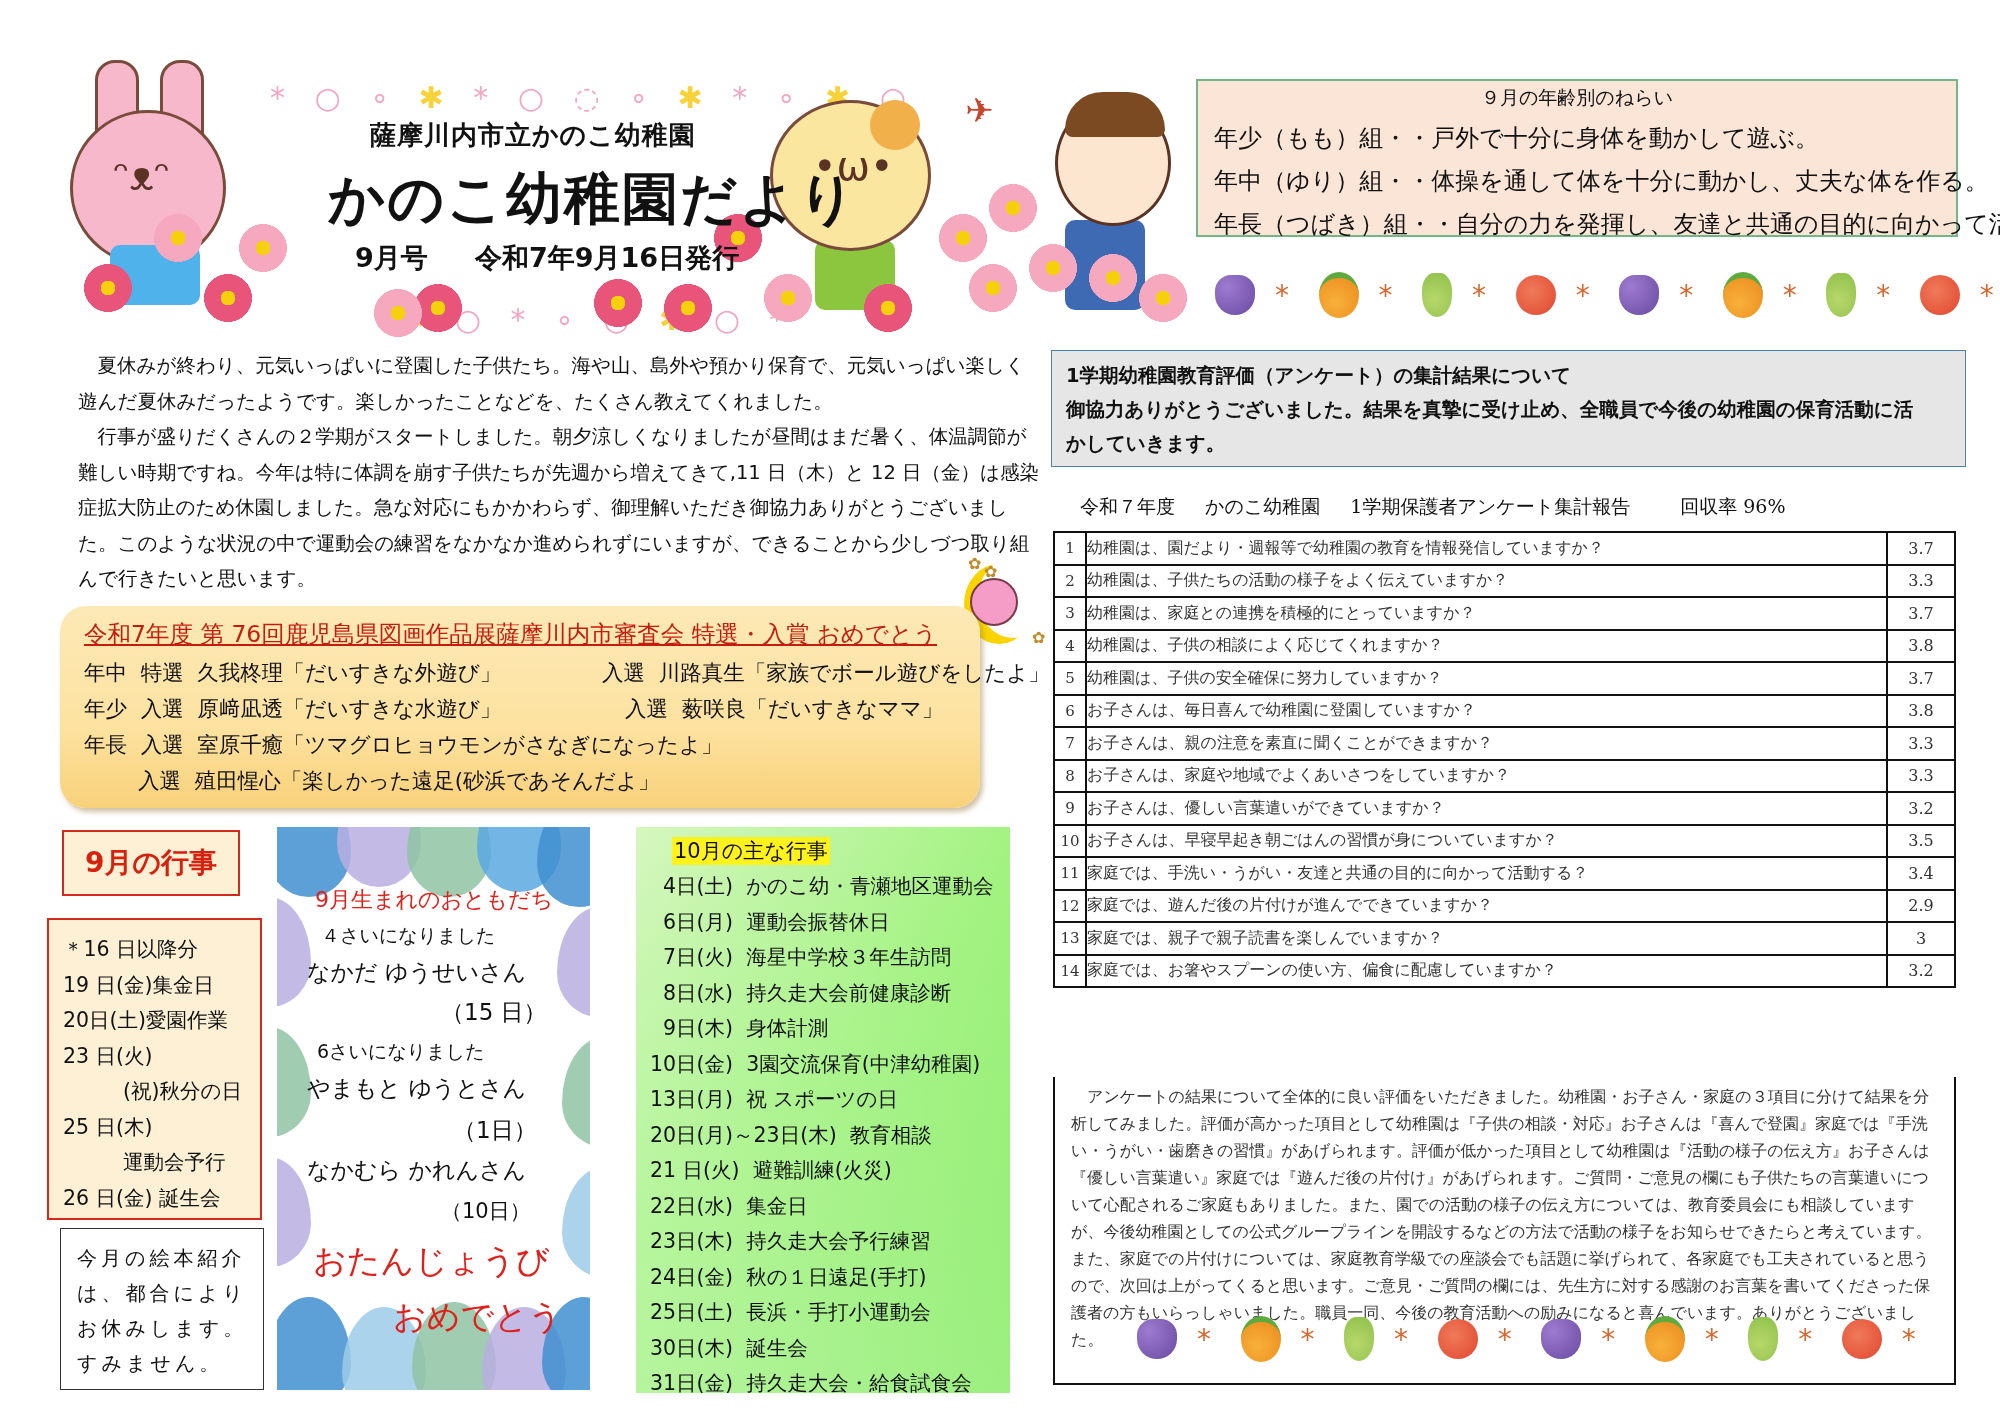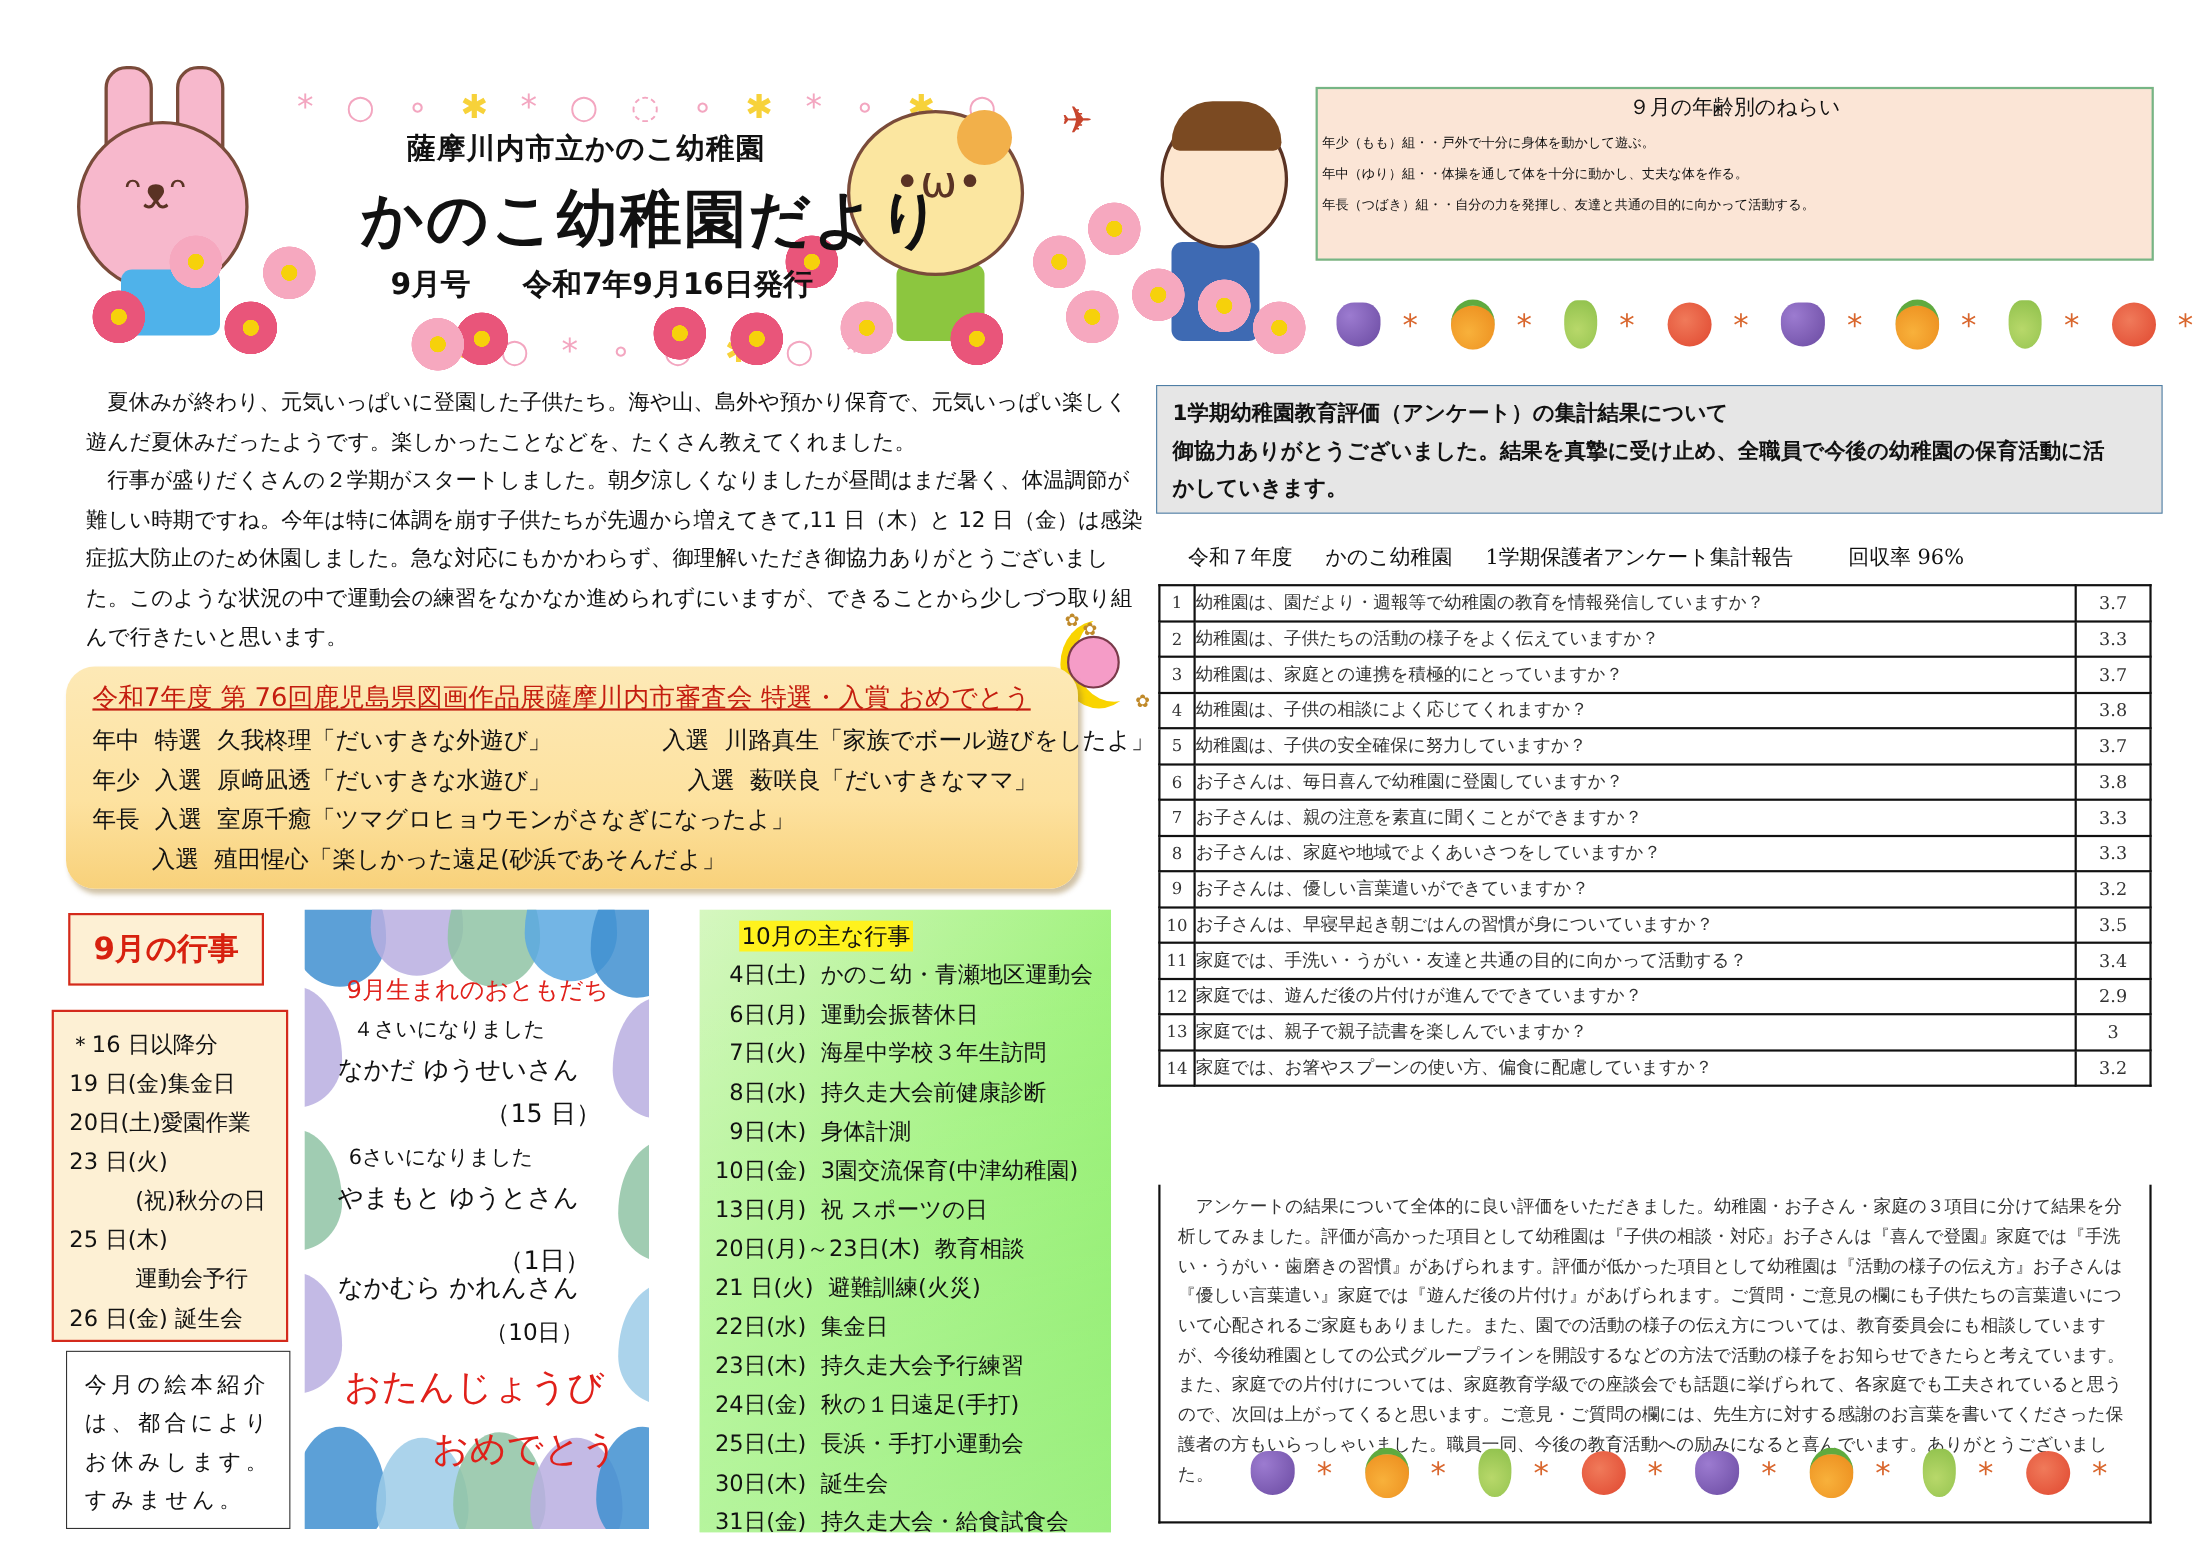--- a/index.html
+++ b/index.html
@@ -36,21 +36,21 @@
   
   .boy { left: 925px; top: 90px; width: 270px; height: 240px; }
   .boy-head { position: absolute; left: 130px; top: 10px; width: 110px; height: 120px; background: #fde6cf; border: 3px solid #5a3324; border-radius: 50%; }
   .boy-hair { position: absolute; left: 140px; top: 2px; width: 100px; height: 45px; background: #7b4a22; border-radius: 50px 50px 10px 10px; }
   .boy-body { position: absolute; left: 140px; top: 130px; width: 80px; height: 90px; background: #3e6ab3; border-radius: 10px; }
   .dragonfly { position: absolute; left: 40px; top: 0px; font-size: 34px; color: #c8452d; }
 
   
   .aims { left: 1196px; top: 79px; width: 762px; height: 158px; background: #fbe5d6; border: 2px solid #76b585; box-sizing: border-box; }
   .aims-title { text-align: center; font-size: 19px; margin-top: 4px; }
-  .aims-line { font-size: 12px; margin-left: 4px; margin-top: 11px; white-space: nowrap; }
+  .aims-line { font-size: 24px; margin-left: 16px; margin-top: 11px; white-space: nowrap; }
 
   
   .fruit-row { font-size: 30px; white-space: nowrap; }
   .fruit-row .f { display: inline-block; width: 40px; height: 40px; border-radius: 50%; vertical-align: middle; }
   .fruit-row .grape { background: radial-gradient(circle at 30% 30%, #9c7bd0, #6a4aa1); border-radius: 40% 40% 50% 50%; }
   .fruit-row .persimmon { background: radial-gradient(circle at 40% 60%, #f8b13b, #eb8a1b); border-top: 6px solid #5faa3f; }
   .fruit-row .pear { background: radial-gradient(circle at 40% 60%, #b8d86a, #8cbf4a); border-radius: 40% 40% 50% 50%; width: 30px; height: 44px; }
   .fruit-row .apple { background: radial-gradient(circle at 40% 40%, #f07a5a, #e0472f); }
   .fruit-row .ast { color: #d9662d; font-size: 28px; margin: 0 20px; vertical-align: middle; }
   .fruits-top { left: 1215px; top: 272px; }
@@ -247,21 +247,21 @@
   <div class="egg" style="left:135px;top:475px;background:#8fc3a4;"></div>
   <div class="egg" style="left:205px;top:480px;background:#b9aee0;"></div>
   <div class="egg" style="left:265px;top:470px;background:#3f8fd0;"></div>
 
   <div class="bday-text" style="left:38px;top:58px;color:#e0201a;font-size:22px;">9月生まれのおともだち</div>
   <div class="bday-text" style="left:44px;top:96px;font-size:19px;">４さいになりました</div>
   <div class="bday-text" style="left:30px;top:130px;font-size:23px;">なかだ ゆうせいさん</div>
   <div class="bday-text" style="left:164px;top:170px;font-size:23px;">（15 日）</div>
   <div class="bday-text" style="left:40px;top:212px;font-size:19px;">6さいになりました</div>
   <div class="bday-text" style="left:30px;top:246px;font-size:23px;">やまもと ゆうとさん</div>
-  <div class="bday-text" style="left:176px;top:304px;font-size:23px;">（1日）</div>
+  <div class="bday-text" style="left:176px;top:288px;font-size:23px;">（1日）</div>
   <div class="bday-text" style="left:30px;top:328px;font-size:23px;">なかむら かれんさん</div>
   <div class="bday-text" style="left:164px;top:370px;font-size:21px;">（10日）</div>
   <div class="bday-text" style="left:36px;top:412px;color:#e0201a;font-size:33px;">おたんじょうび</div>
   <div class="bday-text" style="left:116px;top:468px;color:#e0201a;font-size:33px;">おめでとう</div>
 </div>
 
 <div class="abs oct">
   <div class="oct-title">10月の主な行事</div>
   <div class="oct-list">
     <div class="oct-item">&nbsp;&nbsp;<span class="d">4日(土)</span>&nbsp; <span>かのこ幼・青瀬地区運動会</span></div>

